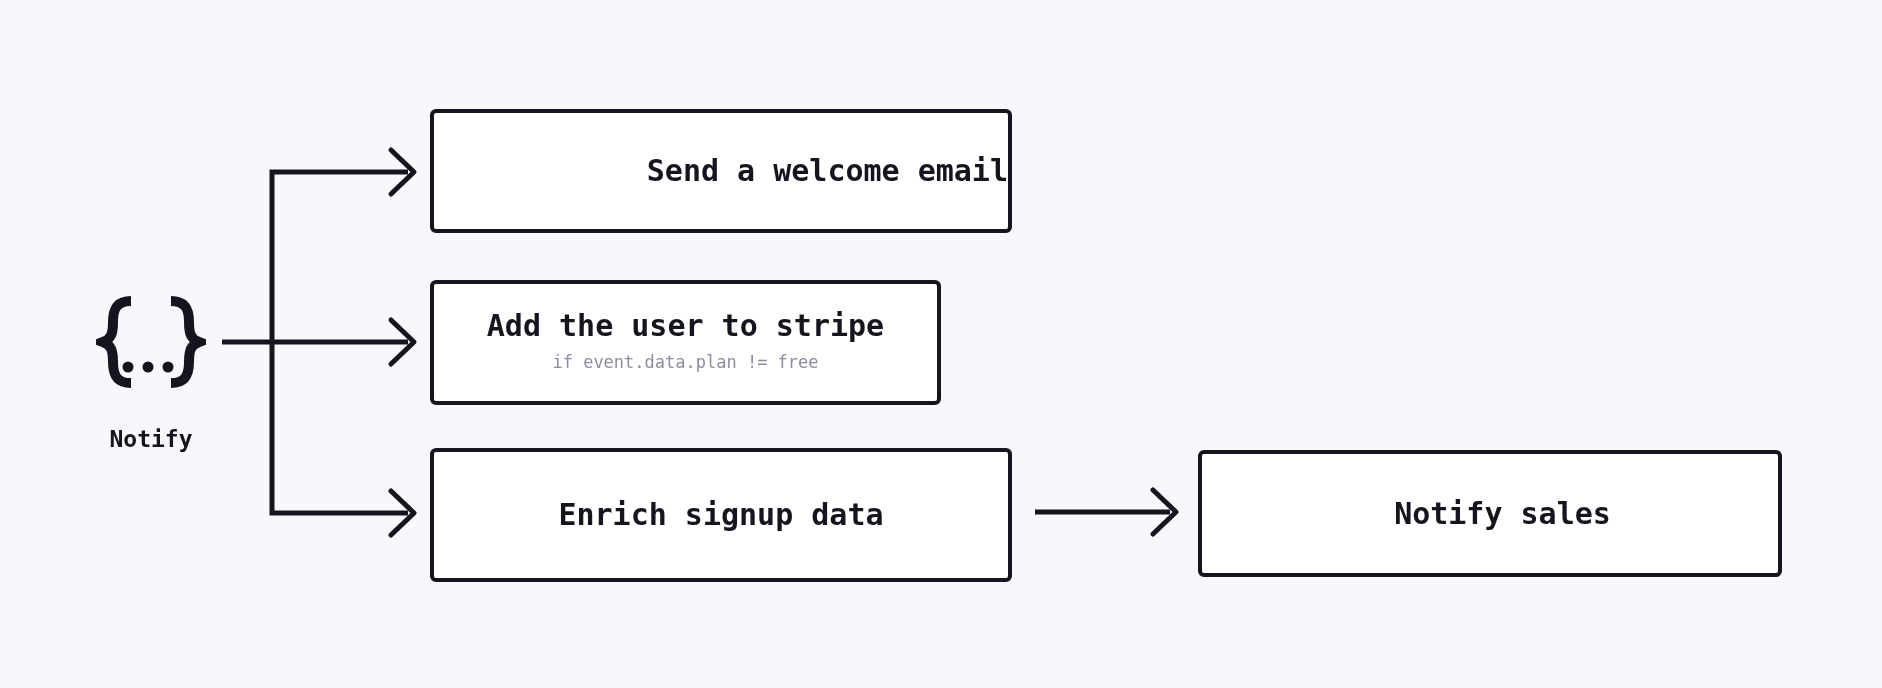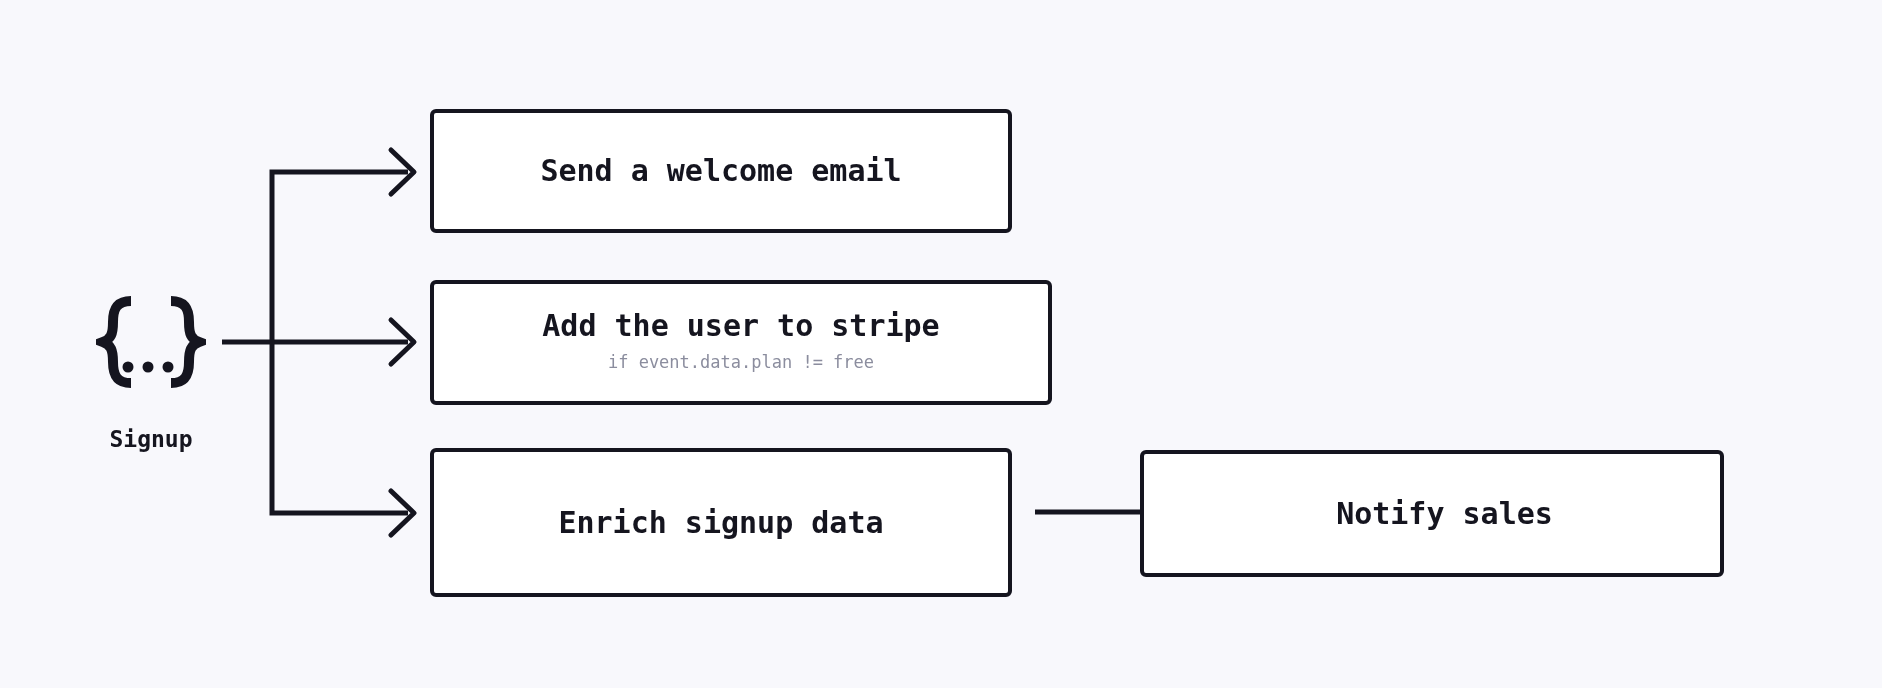--- a/index.html
+++ b/index.html
@@ -45,24 +45,24 @@
     text-align:center;
   }
   .node-title{
     font-size:30px;font-weight:bold;line-height:36px;
     color:var(--ink);white-space:nowrap;
   }
   .node-cond{
     font-size:17px;font-weight:normal;line-height:29px;
     color:var(--muted);white-space:nowrap;
   }
-  .node-welcome{left:430px;top:109px;width:582px;height:124px;}
-  .node-stripe {left:430px;top:280px;width:622px;height:125px;}
-  .node-enrich {left:430px;top:448px;width:582px;height:149px;}
-  .node-notify {left:1140px;top:450px;width:584px;height:127px;padding-left:25px;}
+  .node-welcome{left:430px;top:109px;width:582px;height:124px;align-items:flex-end;}
+  .node-stripe {left:430px;top:280px;width:511px;height:125px;}
+  .node-enrich {left:430px;top:448px;width:582px;height:134px;}
+  .node-notify {left:1198px;top:450px;width:584px;height:127px;padding-left:25px;}
 </style>
 </head>
 <body>
 
 <div class="canvas">
 
   <svg class="connectors" viewBox="0 0 1882 688" xmlns="http://www.w3.org/2000/svg" aria-hidden="true">
 
     <path class="shaft" d="M 222 342 H 408"></path>
 
@@ -76,21 +76,21 @@
     <path class="chevron" d="M 1153 490 L 1176 512 L 1153 534"></path>
   </svg>
 
   <svg class="event-icon" viewBox="0 0 110 102" xmlns="http://www.w3.org/2000/svg" aria-hidden="true">
     <path d="M 35 13 C 20 13 17 22 17 34 C 17 46 15 51 7 54 C 15 57 17 62 17 74 C 17 86 20 95 35 95"></path>
     <path d="M 75 13 C 90 13 93 22 93 34 C 93 46 95 51 103 54 C 95 57 93 62 93 74 C 93 86 90 95 75 95"></path>
     <circle cx="32" cy="79" r="5.5"></circle>
     <circle cx="52" cy="79" r="5.5"></circle>
     <circle cx="72" cy="79" r="5.5"></circle>
   </svg>
-  <div class="event-label">Signup</div>
+  <div class="event-label">Notify</div>
 
   <div class="node node-welcome">
     <div class="node-title">Send a welcome email</div>
   </div>
 
   <div class="node node-stripe">
     <div class="node-title">Add the user to stripe</div>
     <div class="node-cond">if event.data.plan != free</div>
   </div>
 

